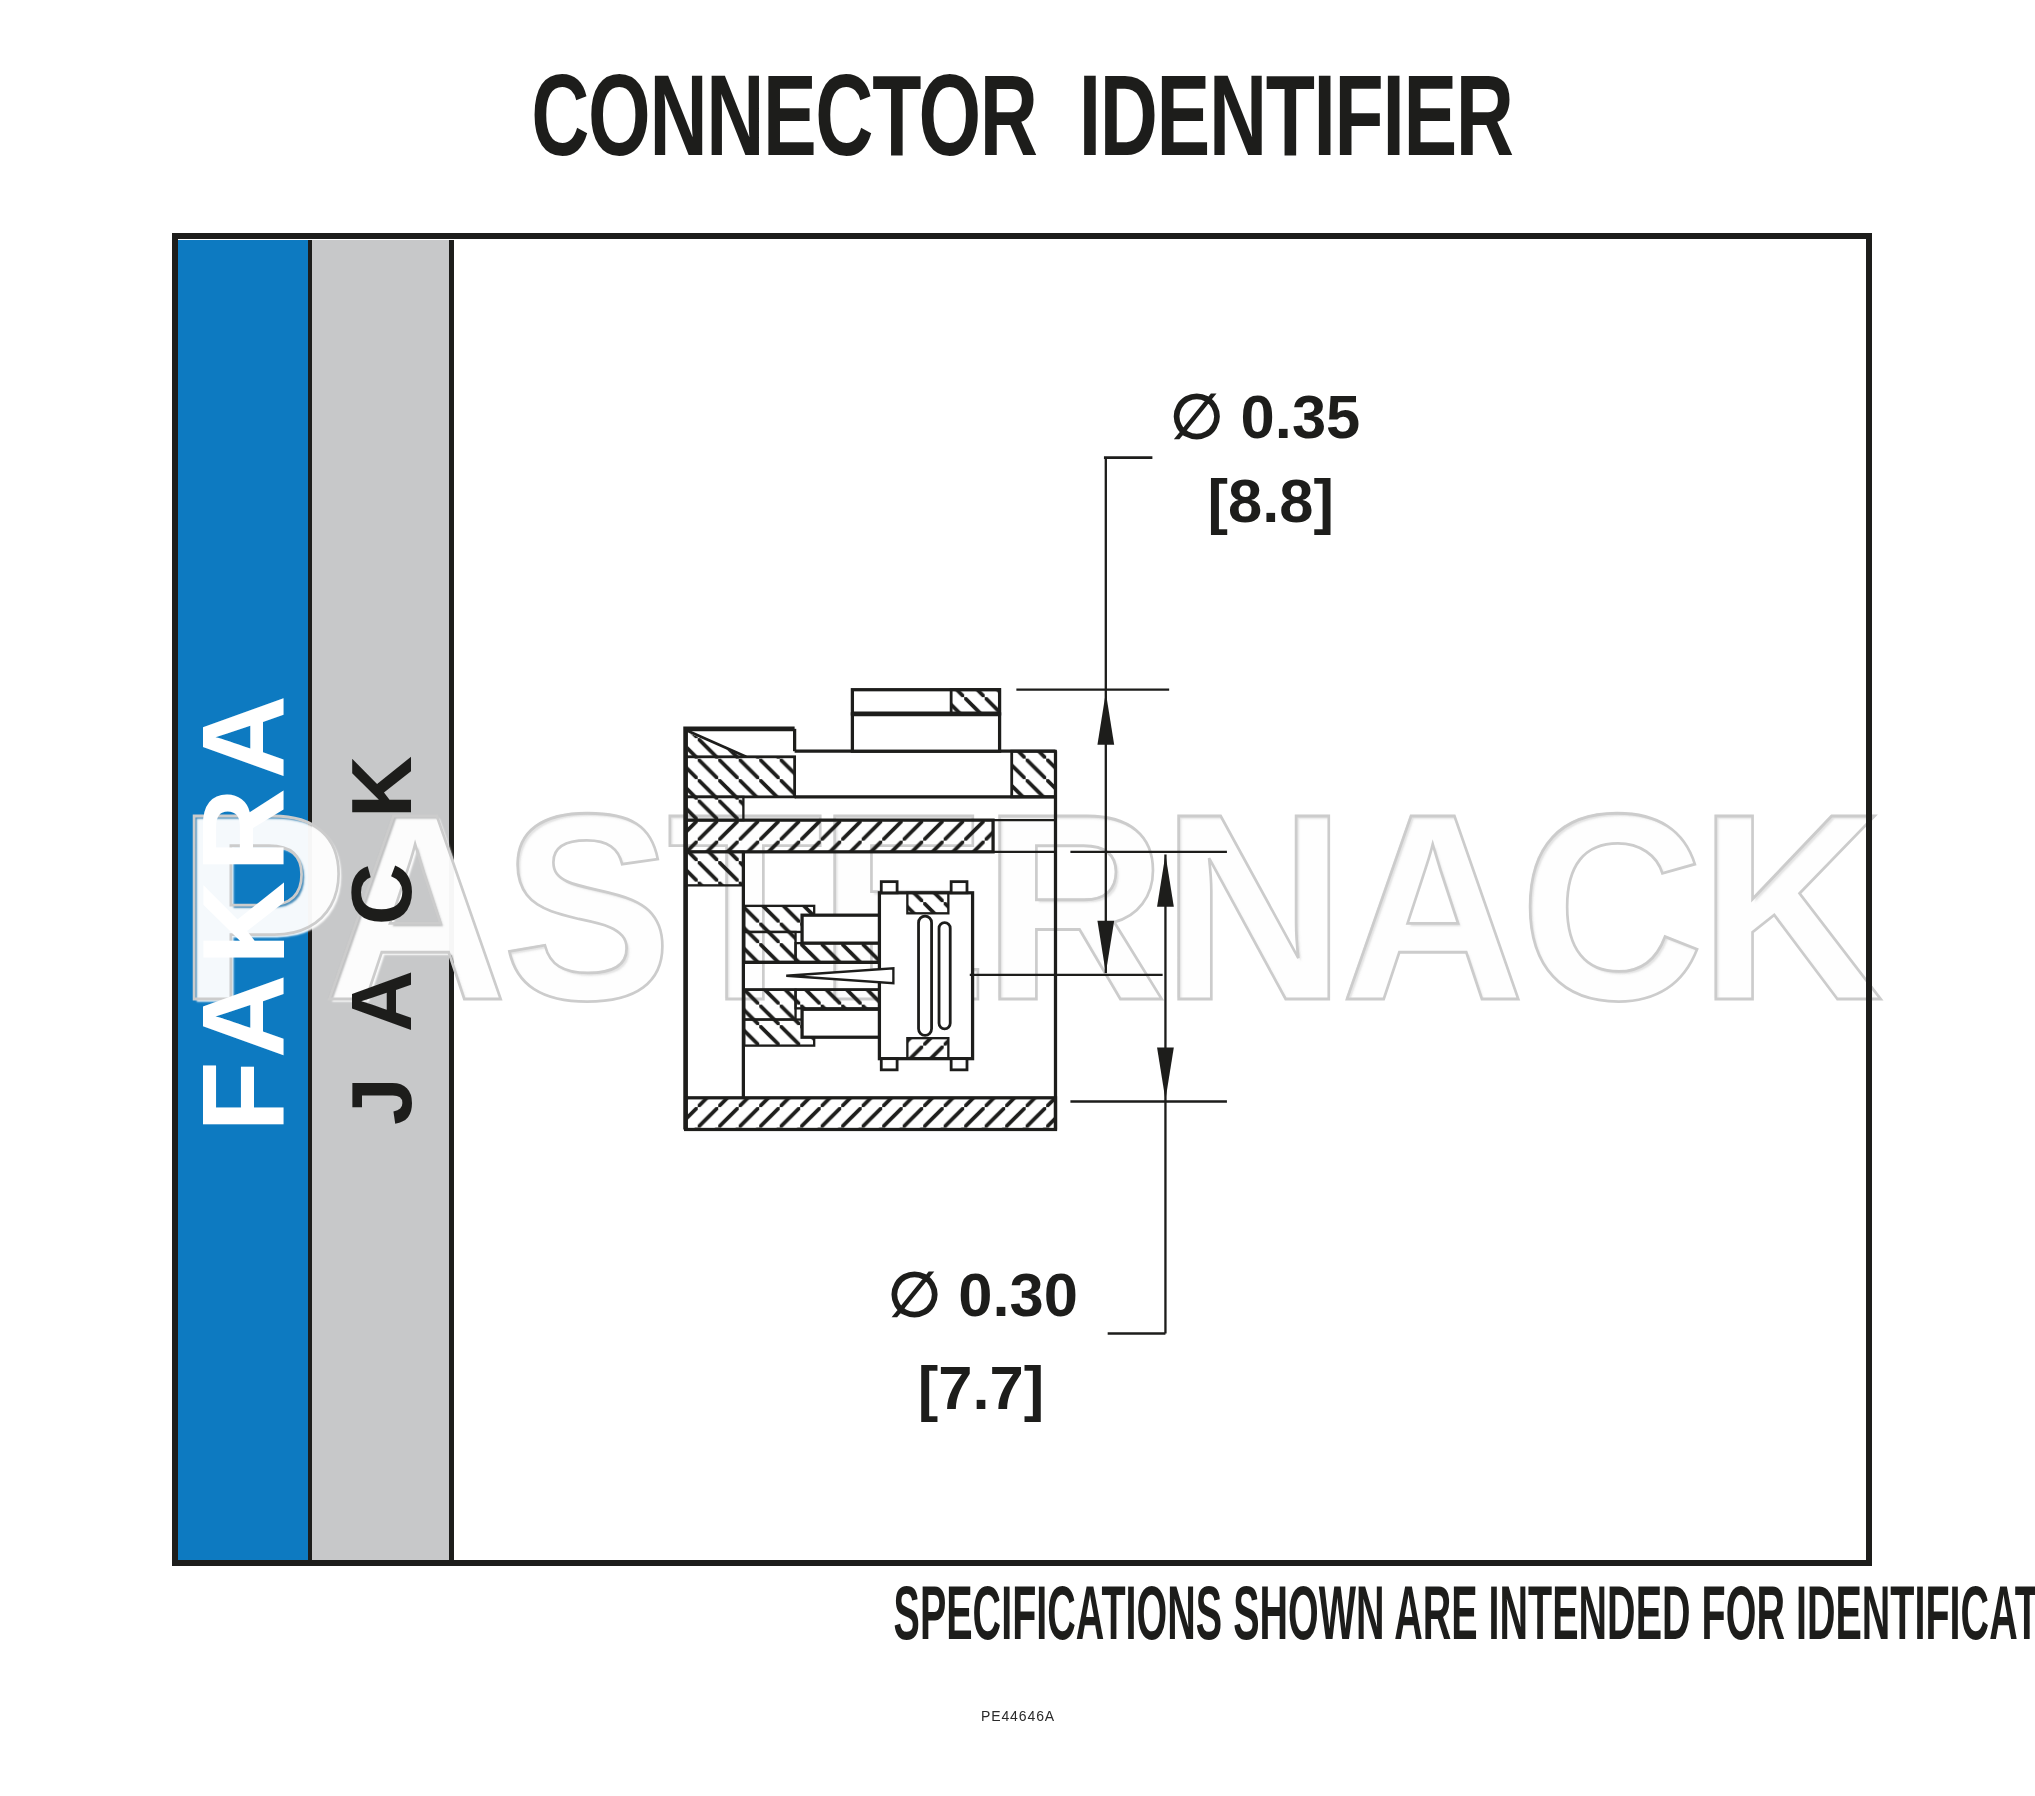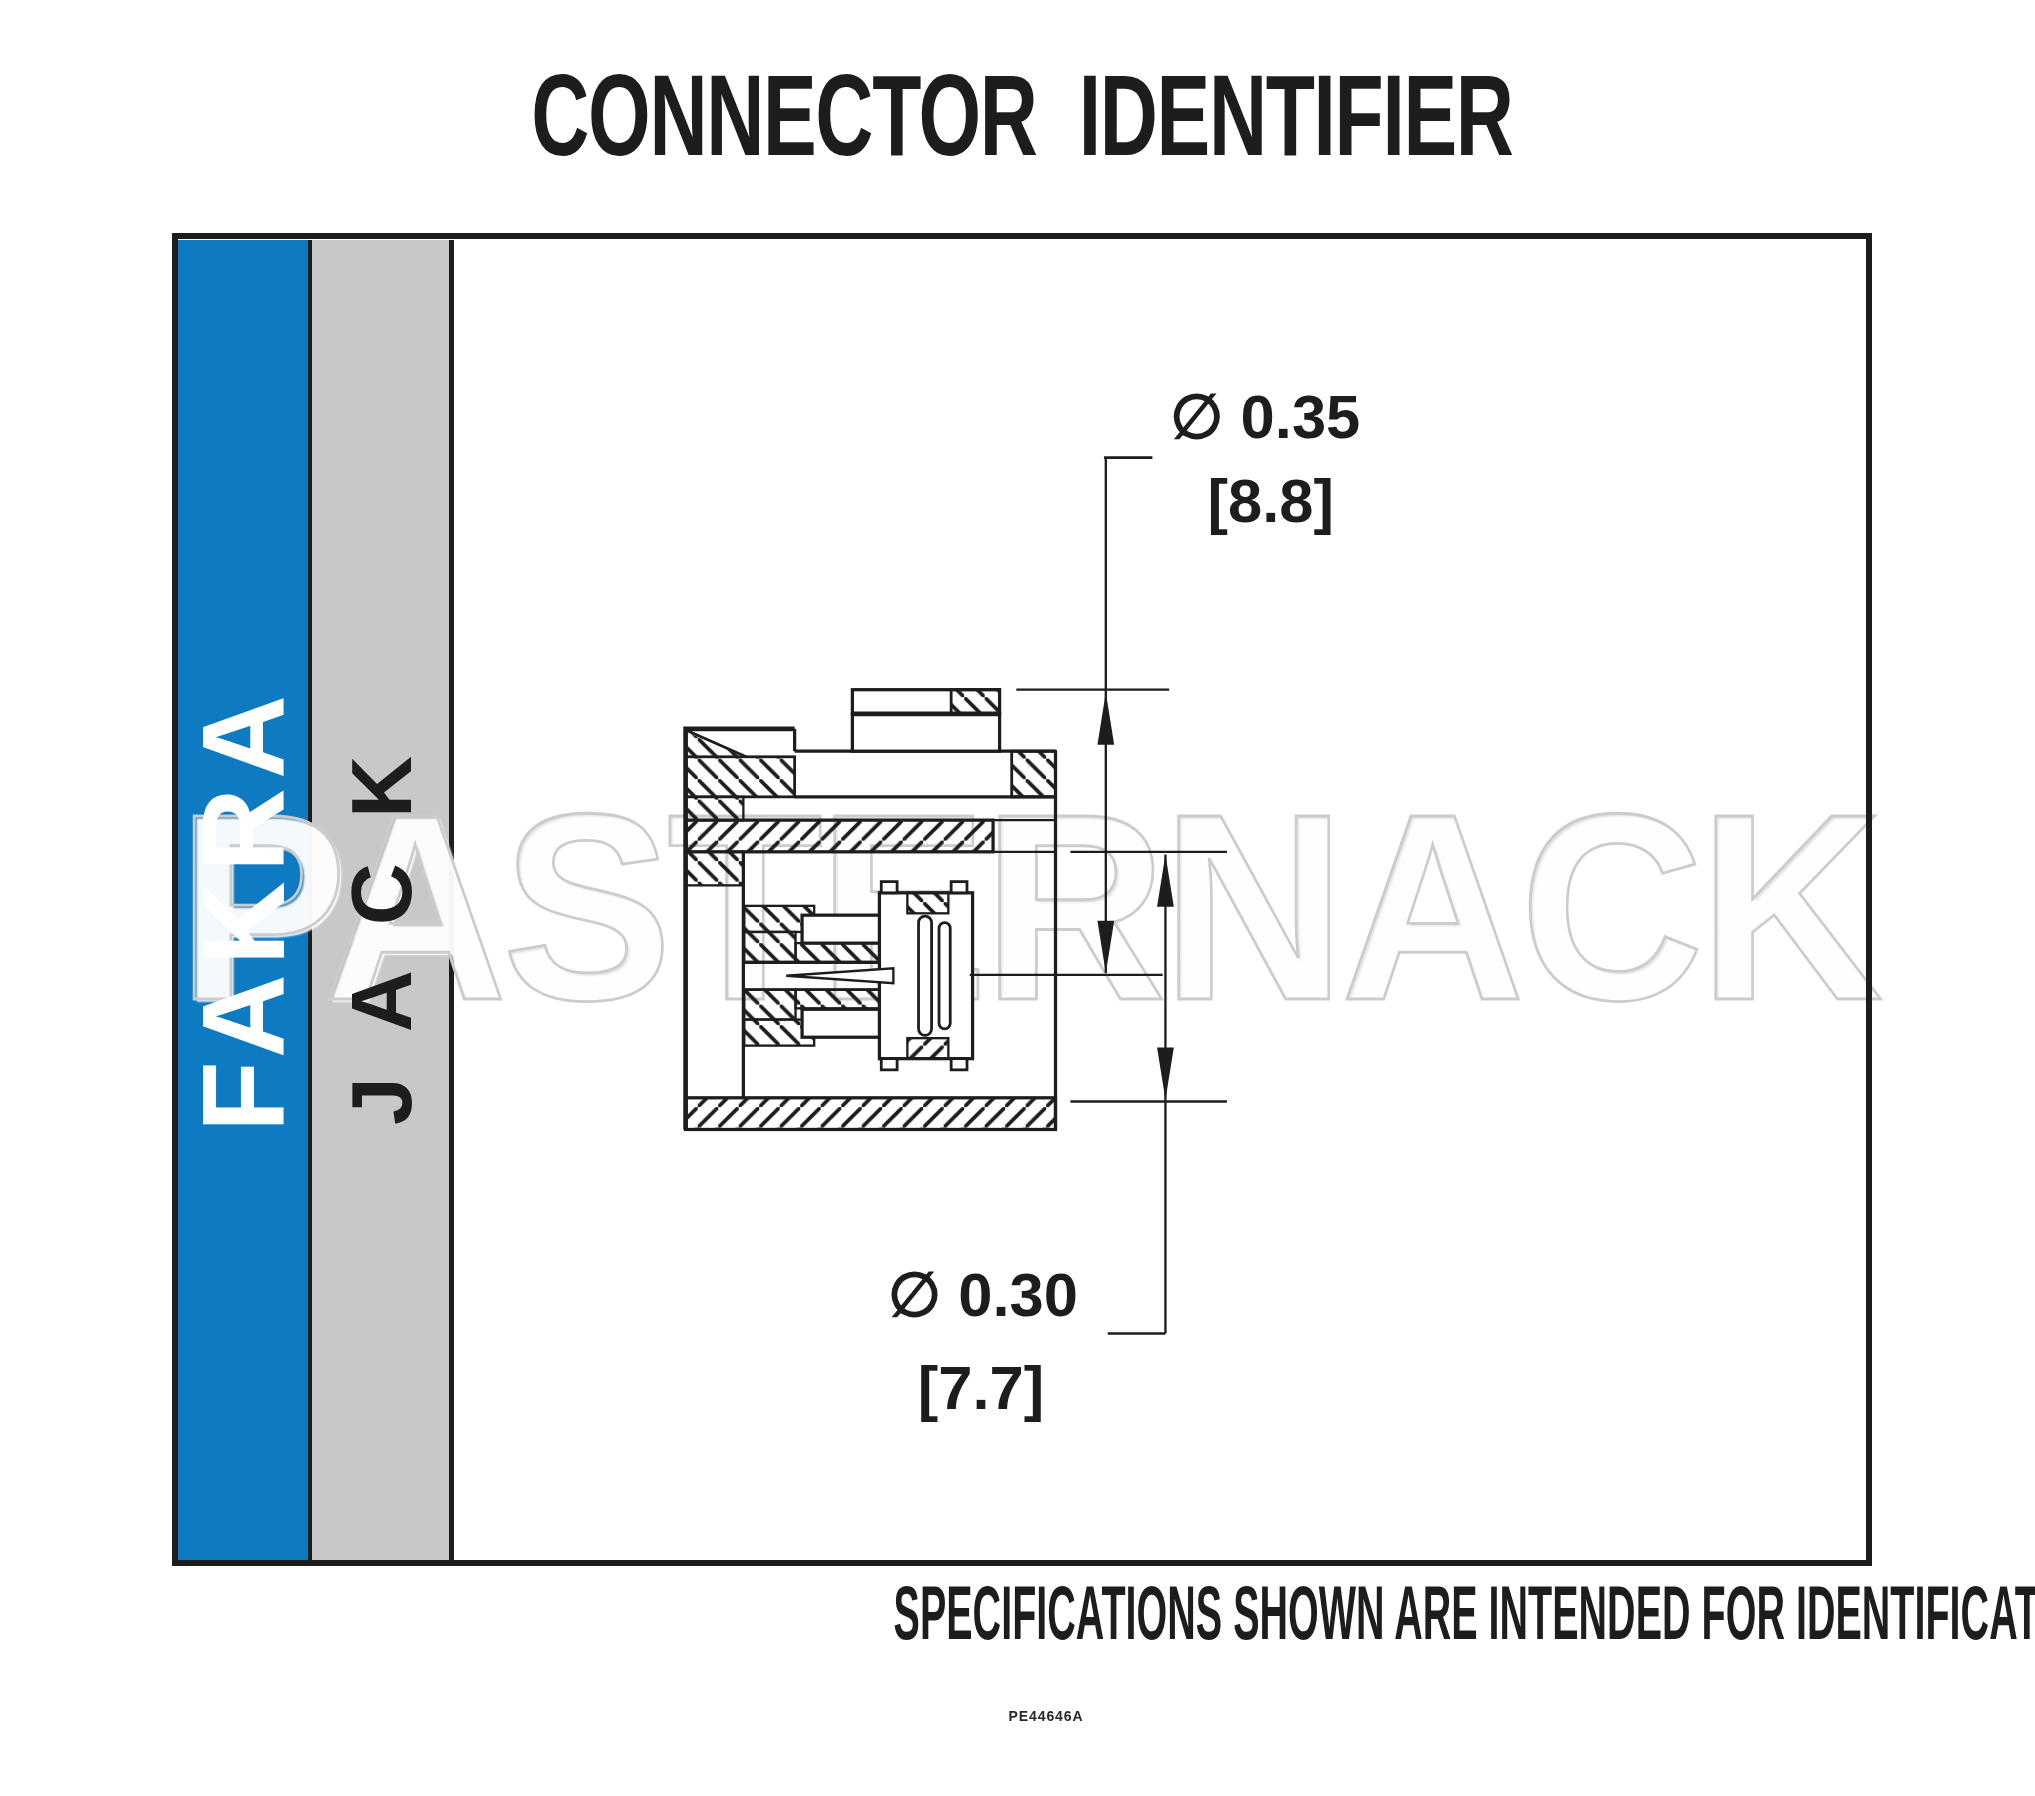--- a/index.html
+++ b/index.html
@@ -35,21 +35,21 @@
        transform:scaleX(0.96);transform-origin:left center;}
 
   
   #drawing-svg{left:653px;top:354px;z-index:4;}
 
   
   #disclaimer-wrap{left:172px;top:1575px;width:1700px;text-align:center;z-index:5;}
   #disclaimer-wrap .t{display:inline-block;transform:scaleX(0.52);transform-origin:center;
        font-size:76px;font-weight:bold;line-height:1;white-space:nowrap;color:#1d1d1b;}
   #part-number{left:1018px;top:1708px;transform:translateX(-50%);font-size:14px;
-       font-weight:bold;letter-spacing:0.9px;z-index:5;color:#2a2a2a;margin-left:28px;}
+       font-weight:normal;letter-spacing:0.9px;z-index:5;color:#2a2a2a;}
 </style>
 </head>
 <body>
 
 <div class="abs" id="title-wrap">
   <span class="t">CONNECTOR  IDENTIFIER</span>
 </div>
 
 <div class="abs" id="band-blue"></div>
 <div class="abs" id="sep1"></div>

